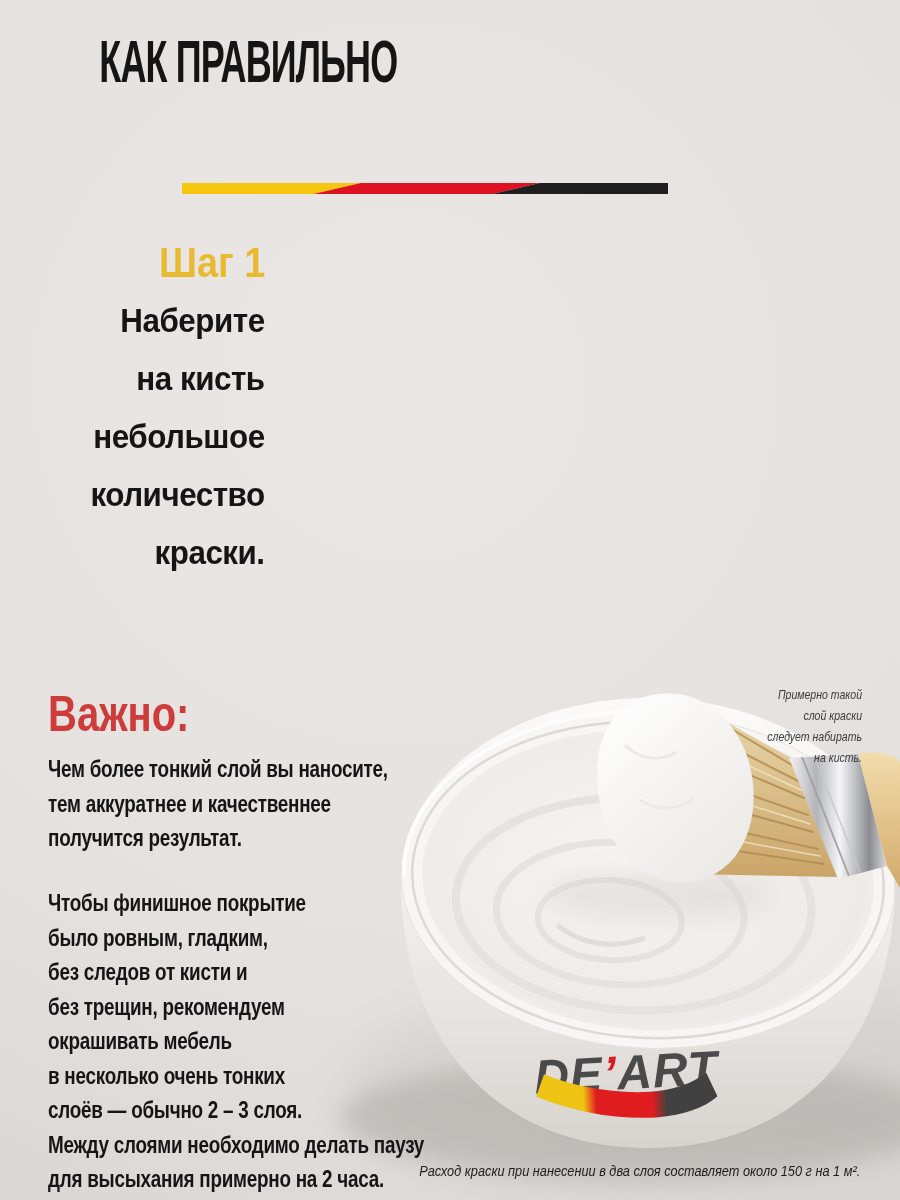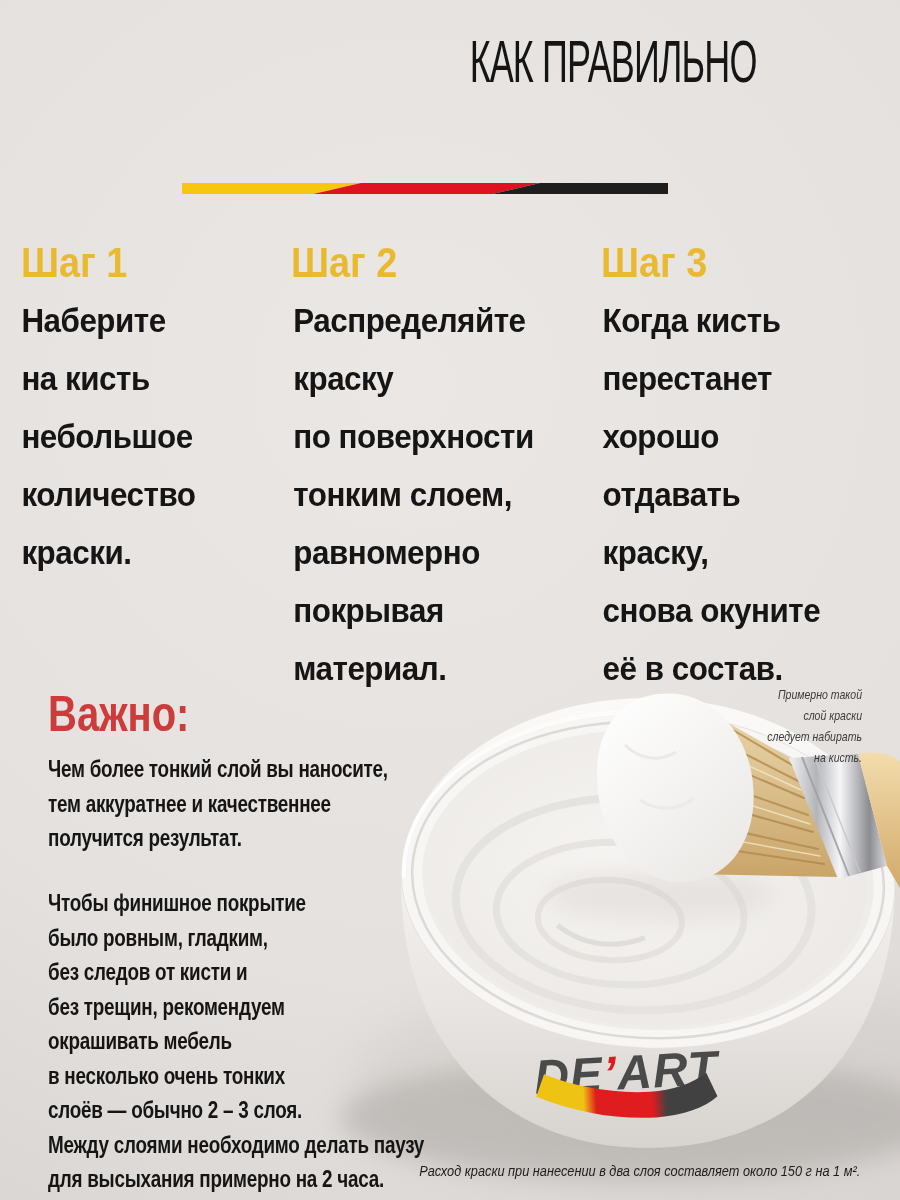--- a/index.html
+++ b/index.html
@@ -6,34 +6,34 @@
   .poster {
     position:relative;
     width:900px; height:1200px;
     overflow:hidden;
     font-family:"Liberation Sans", sans-serif;
     background:radial-gradient(130% 95% at 45% 32%, #EAE7E4 0%, #E4E1DE 52%, #D3CFCC 100%);
   }
   .txt { position:absolute; z-index:2; color:#151515; }
 
   
-  .title { top:25px; left:0; width:852px; text-align:right;
-           font-weight:normal; font-size:60px; line-height:74px; letter-spacing:-1.5px; }
+  .title { top:25px; left:0; width:852px; text-align:left;
+           font-weight:bold; font-size:60px; line-height:74px; letter-spacing:-1.5px; }
   .title .tline { display:block; }
   .title .tline > span { display:inline-block; transform:scaleX(0.6); transform-origin:center top; white-space:nowrap; }
 
   
   .divider { position:absolute; z-index:2; left:182px; top:183px; width:486px; height:11px; overflow:hidden; }
   .divider .seg { position:absolute; top:0; height:11px; transform:skewX(-77deg); transform-origin:0 0; }
   .seg-yellow { left:-50px; width:229px; background:#F7C60F; }
   .seg-red    { left:179px; width:179px; background:#DE1220; }
   .seg-black  { left:358px; width:190px; background:#1E1E1E; }
 
   
-  .step { text-align:left; }
+  .step { text-align:right; }
   .step-1 { left:15px;  top:240px; width:256px; }
   .step-2 { left:285px; top:240px; width:330px; }
   .step-3 { left:595px; top:240px; width:300px; }
   .step-heading { font-size:42px; font-weight:bold; color:#E9B930; line-height:46px; }
   .step-heading > span { display:inline-block; transform:scaleX(0.9); transform-origin:center top; }
   .step-text { margin-top:6px; font-size:33px; font-weight:bold; letter-spacing:-0.5px;
                line-height:58px; white-space:pre-line; transform:scaleX(0.95); transform-origin:center top; }
 
   
   .important-heading { left:48px; top:685px; font-size:50px; font-weight:bold; color:#CE3B3B;
@@ -166,40 +166,20 @@
   </div>
 
   <div class="txt step step-1">
     <div class="step-heading"><span>Шаг 1</span></div>
     <div class="step-text">Наберите
 на кисть
 небольшое
 количество
 краски.</div>
   </div>
-  <div class="txt step step-2">
-    <div class="step-heading"><span>Шаг 2</span></div>
-    <div class="step-text">Распределяйте
-краску
-по поверхности
-тонким слоем,
-равномерно
-покрывая
-материал.</div>
-  </div>
-  <div class="txt step step-3">
-    <div class="step-heading"><span>Шаг 3</span></div>
-    <div class="step-text">Когда кисть
-перестанет
-хорошо
-отдавать
-краску,
-снова окуните
-её в состав.</div>
-  </div>
 
   <div class="txt important-heading">Важно:</div>
   <div class="txt para para-1">Чем более тонкий слой вы наносите,
 тем аккуратнее и качественнее
 получится результат.</div>
   <div class="txt para para-2">Чтобы финишное покрытие
 было ровным, гладким,
 без следов от кисти и
 без трещин, рекомендуем
 окрашивать мебель

